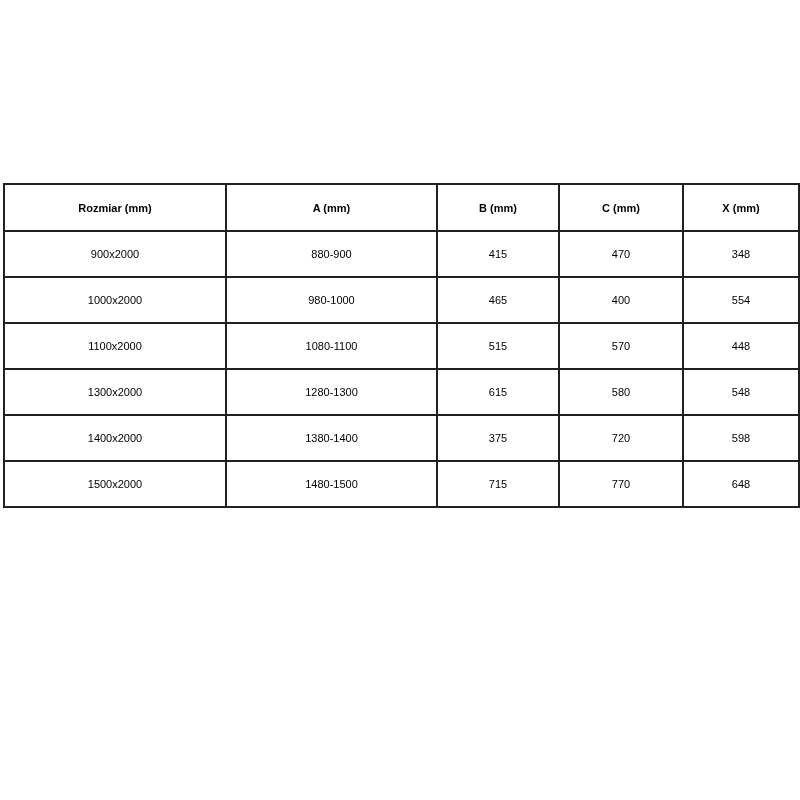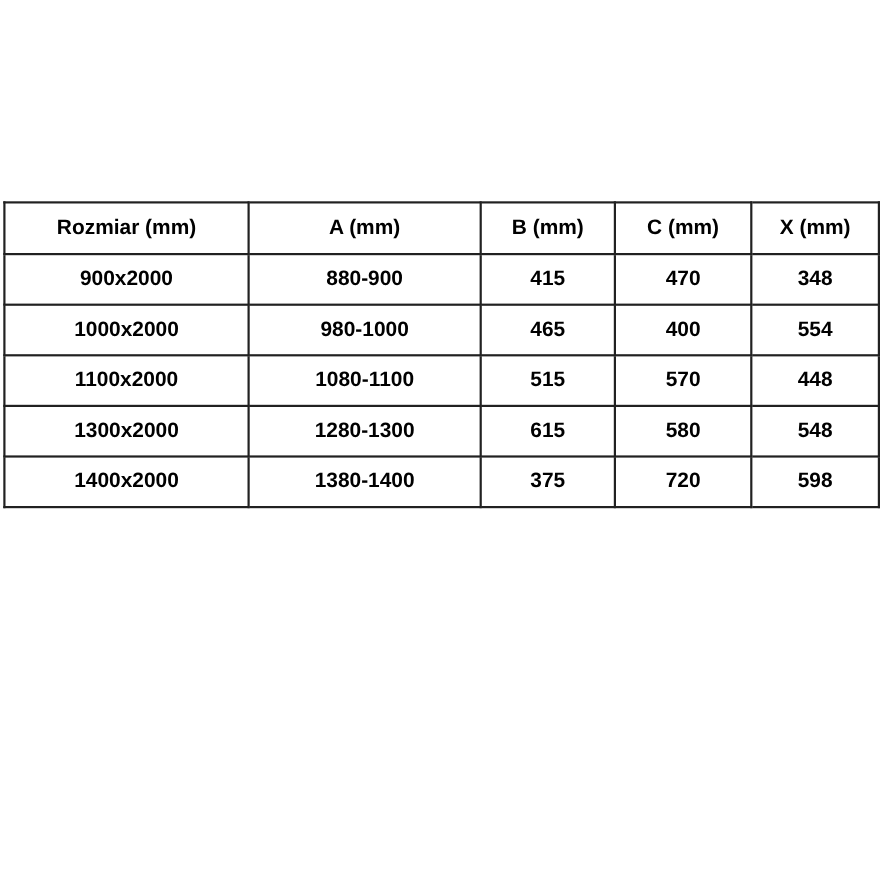--- a/index.html
+++ b/index.html
@@ -25,31 +25,31 @@
     border-collapse: collapse;
     table-layout: fixed;
     background: #ffffff;
   }
   table.dim-table th,
   table.dim-table td {
     border: 2px solid #212121;
     text-align: center;
     vertical-align: middle;
     color: #000000;
-    font-size: 19px;
+    font-size: 11px;
     padding: 0;
     overflow: hidden;
     white-space: nowrap;
   }
   table.dim-table th {
     font-weight: bold;
     height: 45px; 
   }
   table.dim-table td {
-    font-weight: bold;
+    font-weight: normal;
     height: 44px; 
   }
 </style>
 </head>
 <body>
 
 <div class="page">
   <table class="dim-table">
     <colgroup>
       <col style="width:222px">
@@ -96,15 +96,22 @@
           <td>580</td>
           <td>548</td>
         </tr>
         <tr>
           <td>1400x2000</td>
           <td>1380-1400</td>
           <td>375</td>
           <td>720</td>
           <td>598</td>
         </tr>
+        <tr>
+          <td>1500x2000</td>
+          <td>1480-1500</td>
+          <td>715</td>
+          <td>770</td>
+          <td>648</td>
+        </tr>
       </tbody>
   </table>
 </div>
 
 </body></html>

